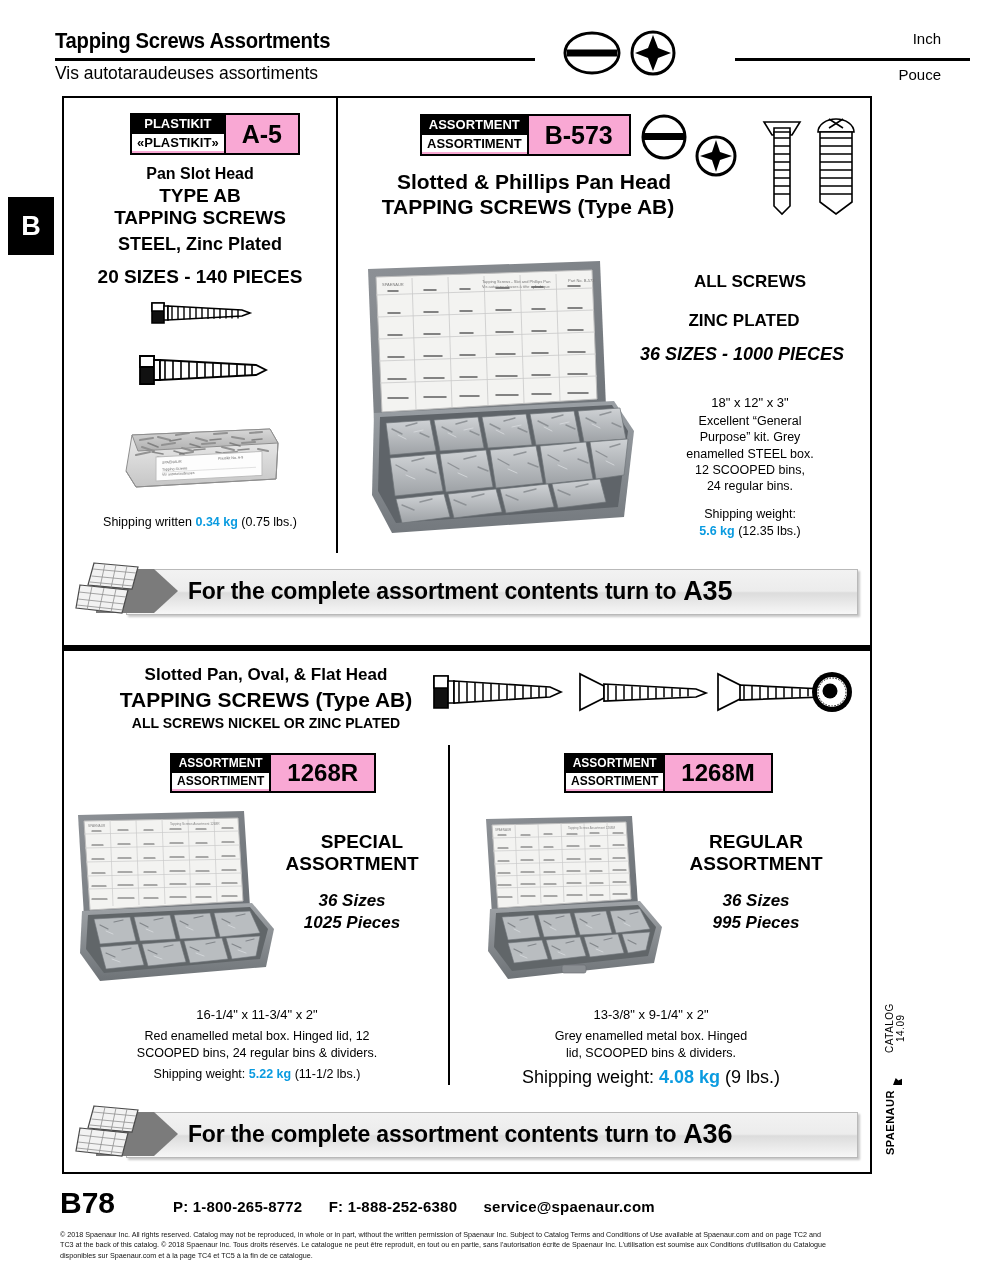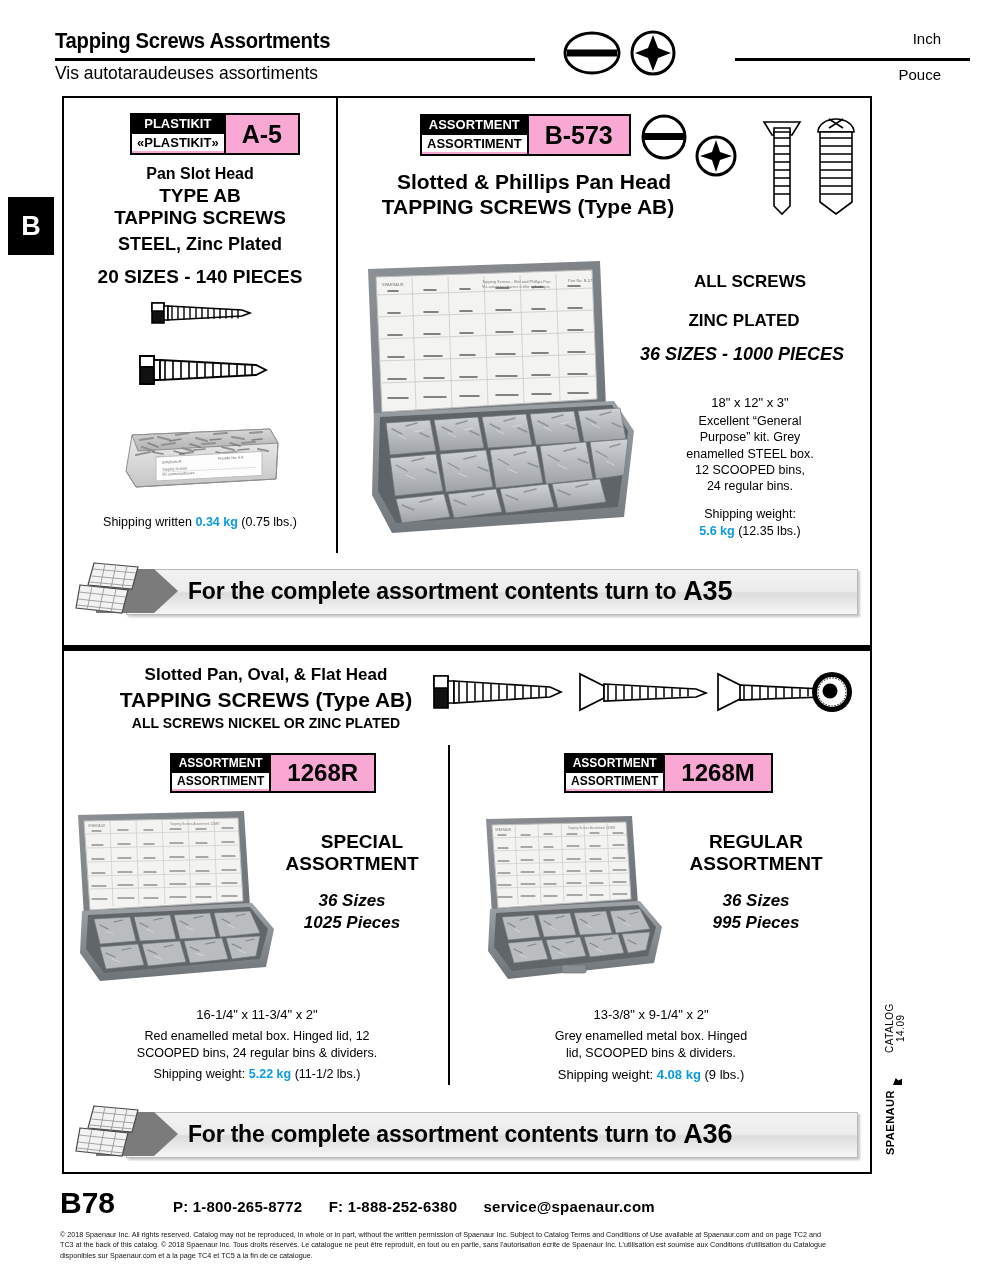--- a/index.html
+++ b/index.html
@@ -755,21 +755,21 @@
     <div class="c bold" style="position:absolute;left:200px;top:86px;width:200px;font-size:19px;">REGULAR</div>
     <div class="c bold" style="position:absolute;left:200px;top:108px;width:200px;font-size:19px;">ASSORTMENT</div>
     <div class="c ital" style="position:absolute;left:200px;top:146px;width:200px;font-size:17px;">36 Sizes</div>
     <div class="c ital" style="position:absolute;left:200px;top:168px;width:200px;font-size:17px;">995 Pieces</div>
 
     <div class="c" style="position:absolute;left:0;top:262px;width:390px;font-size:13px;">13-3/8" x 9-1/4" x 2"</div>
     <div class="c" style="position:absolute;left:0;top:283px;width:390px;font-size:12.5px;line-height:1.35;">
       <div>Grey enamelled metal box. Hinged</div>
       <div>lid, SCOOPED bins &amp; dividers.</div>
     </div>
-    <div class="c" style="position:absolute;left:0;top:322px;width:390px;font-size:13px;">
+    <div class="c" style="position:absolute;left:0;top:322px;width:390px;font-size:18px;">
       <span>Shipping weight:</span>
       <span class="kg">4.08 kg</span>
       <span>(9 lbs.)</span>
     </div>
   </div>
 
   <div class="banner" style="left:68px;top:1108px;width:790px;">
     <div class="bar"></div>
     <div class="chev"></div>
     <div class="boxicon">

